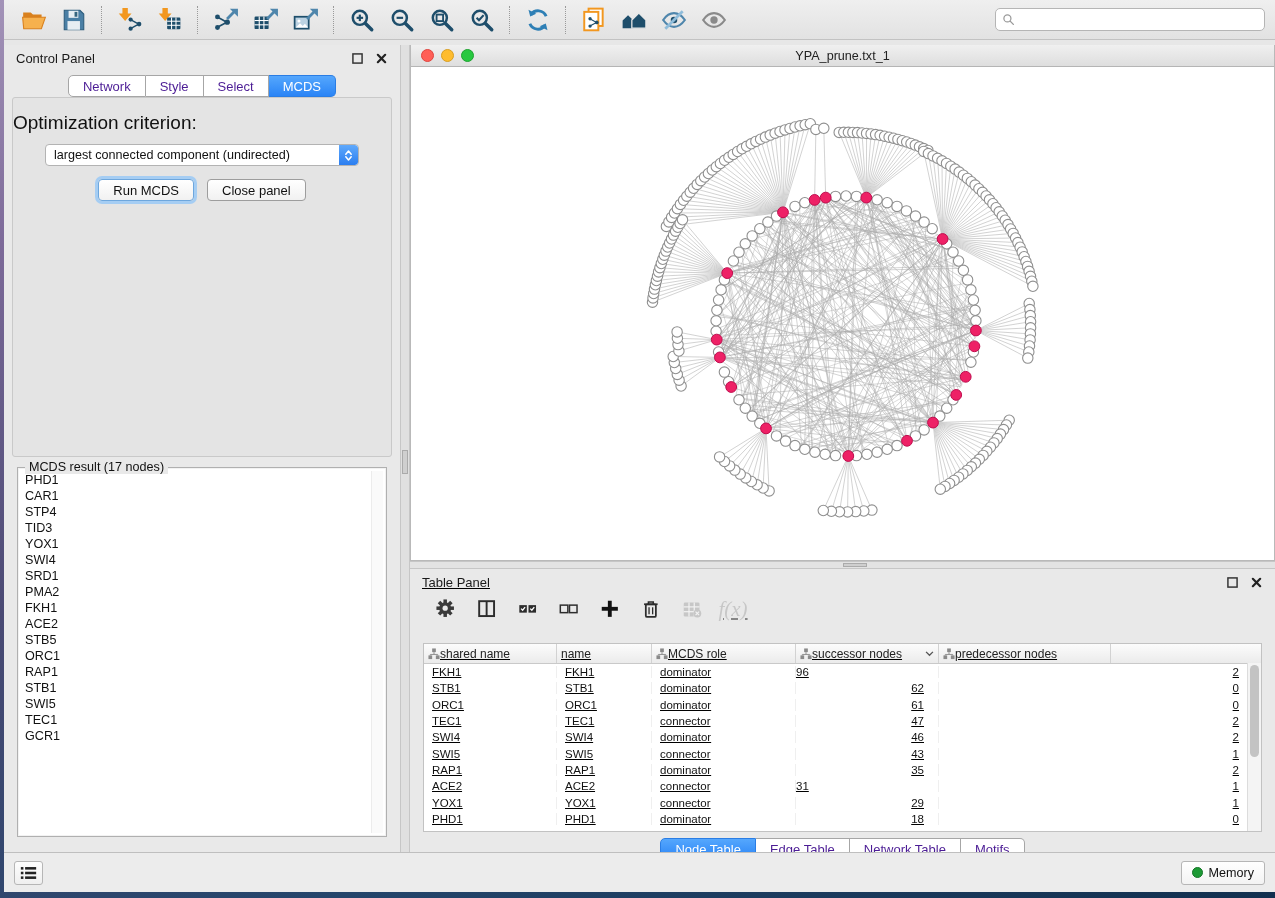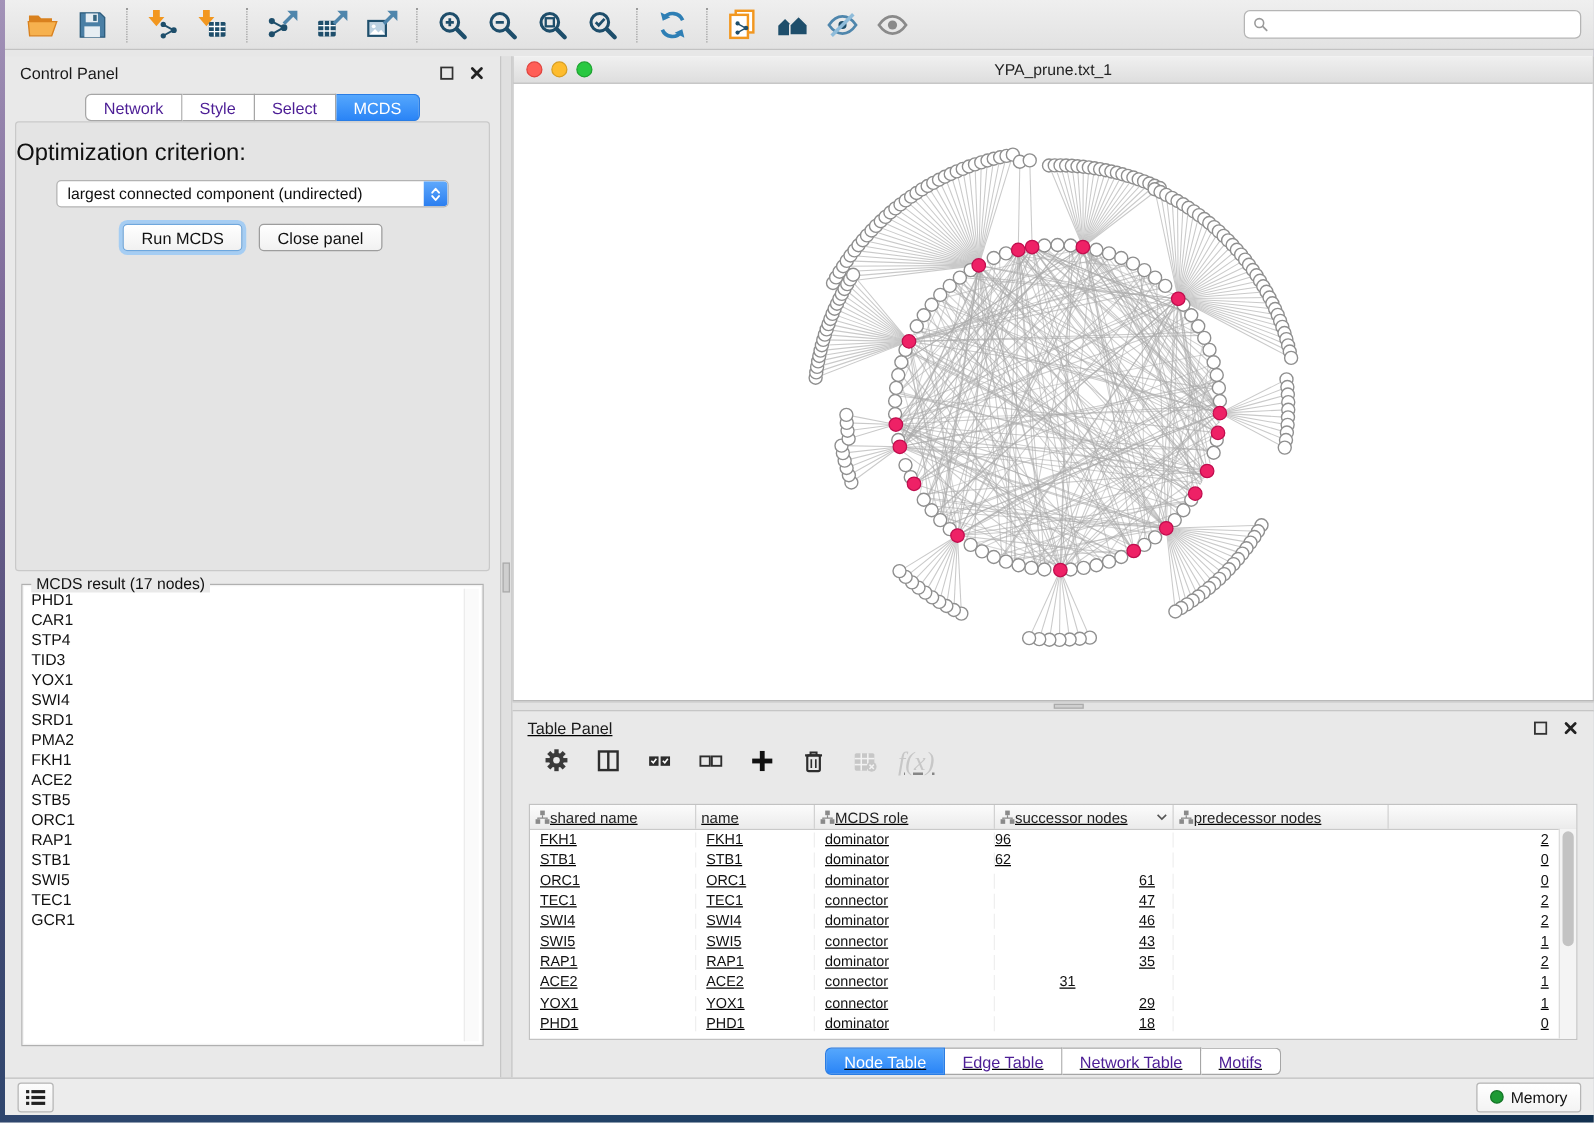--- a/index.html
+++ b/index.html
@@ -86,21 +86,21 @@
   .th{display:flex;align-items:center;font-size:12px;color:#222;border-right:1px solid #d2d2d2;box-sizing:border-box;padding:0 4px;}
   .th .lbl{flex:1;text-align:left;}
   .trow{display:flex;height:16.3px;align-items:center;}
   .td{font-size:11.5px;color:#111;box-sizing:border-box;white-space:nowrap;overflow:hidden;border-right:1px solid #efefef;}
   .tbl-scroll{position:absolute;top:19px;bottom:0;right:0;width:13px;background:#f4f4f4;border-left:1px solid #dcdcdc;}
   .tbl-thumb{position:absolute;top:2px;left:1.5px;width:9px;height:92px;background:#c3c3c3;border-radius:5px;}
 
   .bottom-tabs{display:flex;justify-content:center;margin-top:6px;height:22px;}
 
   
-  .statusbar{position:absolute;left:0;right:0;bottom:0;height:30px;background:#ececec;border-top:1px solid #bfbfbf;
+  .statusbar{position:absolute;left:0;right:0;bottom:0;height:40px;background:#ececec;border-top:1px solid #bfbfbf;
     display:flex;align-items:center;padding:0 10px;box-sizing:border-box;}
   .sb-left{width:27px;height:22px;background:linear-gradient(#fdfdfd,#efefef);border:1px solid #b6b6b6;border-radius:3px;
     display:flex;align-items:center;justify-content:center;cursor:pointer;}
   .memory-btn{margin-left:auto;height:24px;background:linear-gradient(#ffffff,#f3f3f3);border:1px solid #b6b6b6;
     border-radius:3px;display:flex;align-items:center;gap:6px;padding:0 10px;font-size:12.6px;cursor:pointer;color:#111;}
   .mem-dot{width:11px;height:11px;border-radius:50%;background:#1d9a35;border:1px solid #147527;box-sizing:border-box;}
 </style>
 </head>
 <body>
 
@@ -1196,21 +1196,21 @@
                 <div class="td" style="width: 133px; padding-left: 8px;">FKH1</div>
                 <div class="td" style="width: 95px; padding-left: 8px;">FKH1</div>
                 <div class="td" style="width: 144px; padding-left: 8px;">dominator</div>
                 <div class="td" style="width: 143px; text-align: left; padding-right: 14px;">96</div>
                 <div class="td" style="flex: 1 1 0%; text-align: right; padding-right: 22px; border-right: none;">2</div>
               </div>
               <div class="trow">
                 <div class="td" style="width: 133px; padding-left: 8px;">STB1</div>
                 <div class="td" style="width: 95px; padding-left: 8px;">STB1</div>
                 <div class="td" style="width: 144px; padding-left: 8px;">dominator</div>
-                <div class="td" style="width: 143px; padding-right: 14px;">62</div>
+                <div class="td" style="width: 143px; text-align: right; padding-right: 14px;">62</div>
                 <div class="td" style="flex: 1 1 0%; text-align: right; padding-right: 22px; border-right: none;">0</div>
               </div>
               <div class="trow">
                 <div class="td" style="width: 133px; padding-left: 8px;">ORC1</div>
                 <div class="td" style="width: 95px; padding-left: 8px;">ORC1</div>
                 <div class="td" style="width: 144px; padding-left: 8px;">dominator</div>
                 <div class="td" style="width: 143px; text-align: right; padding-right: 14px;">61</div>
                 <div class="td" style="flex: 1 1 0%; text-align: right; padding-right: 22px; border-right: none;">0</div>
               </div>
               <div class="trow">
@@ -1238,21 +1238,21 @@
                 <div class="td" style="width: 133px; padding-left: 8px;">RAP1</div>
                 <div class="td" style="width: 95px; padding-left: 8px;">RAP1</div>
                 <div class="td" style="width: 144px; padding-left: 8px;">dominator</div>
                 <div class="td" style="width: 143px; text-align: right; padding-right: 14px;">35</div>
                 <div class="td" style="flex: 1 1 0%; text-align: right; padding-right: 22px; border-right: none;">2</div>
               </div>
               <div class="trow">
                 <div class="td" style="width: 133px; padding-left: 8px;">ACE2</div>
                 <div class="td" style="width: 95px; padding-left: 8px;">ACE2</div>
                 <div class="td" style="width: 144px; padding-left: 8px;">connector</div>
-                <div class="td" style="width: 143px; text-align: center; padding-right: 26px;">31</div>
+                <div class="td" style="width: 143px; text-align: left; padding-right: 26px;">31</div>
                 <div class="td" style="flex: 1 1 0%; text-align: right; padding-right: 22px; border-right: none;">1</div>
               </div>
               <div class="trow">
                 <div class="td" style="width: 133px; padding-left: 8px;">YOX1</div>
                 <div class="td" style="width: 95px; padding-left: 8px;">YOX1</div>
                 <div class="td" style="width: 144px; padding-left: 8px;">connector</div>
                 <div class="td" style="width: 143px; text-align: right; padding-right: 14px;">29</div>
                 <div class="td" style="flex: 1 1 0%; text-align: right; padding-right: 22px; border-right: none;">1</div>
               </div>
               <div class="trow">

